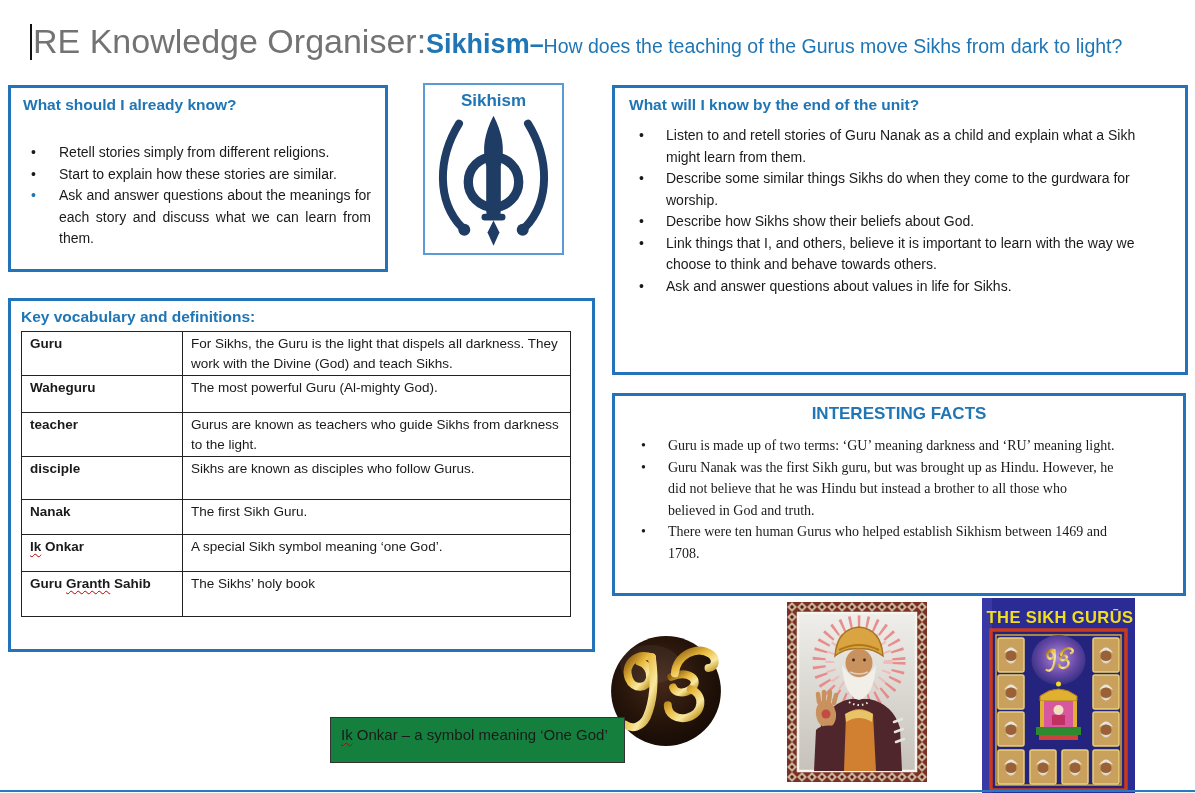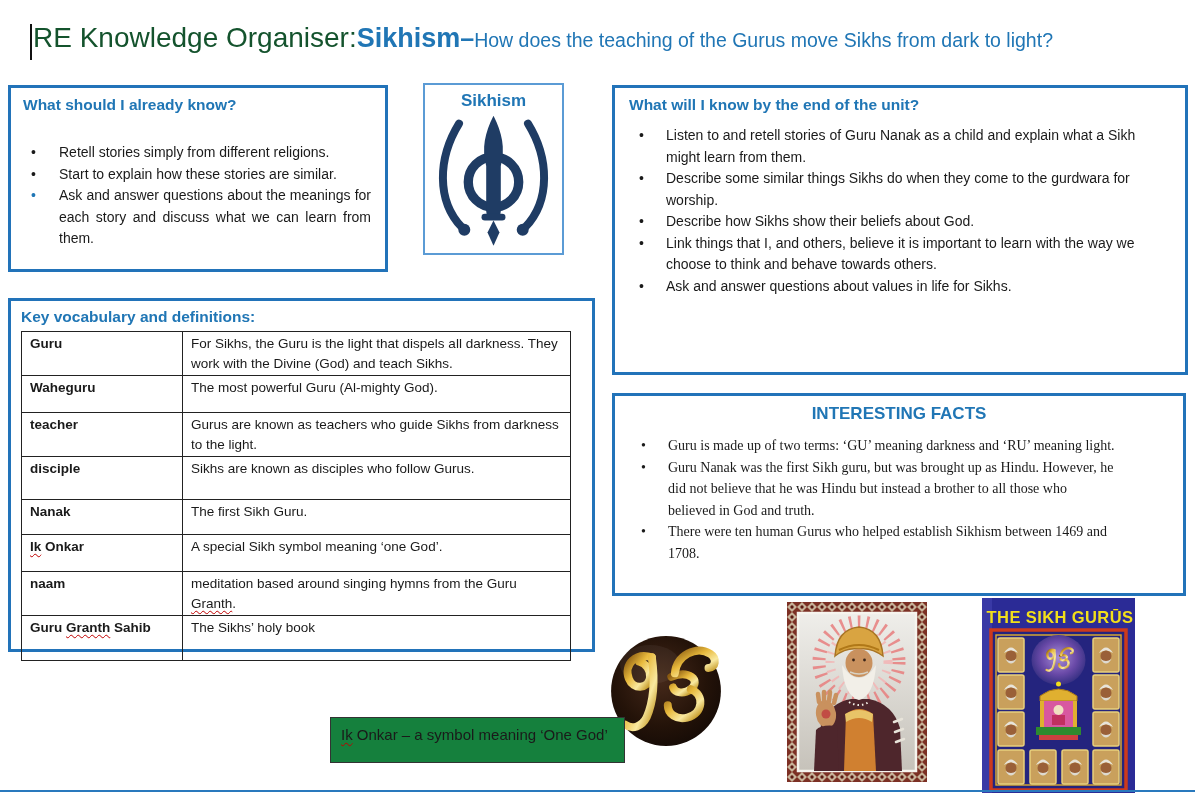--- a/index.html
+++ b/index.html
@@ -4,21 +4,21 @@
 <style>
   html,body{margin:0;padding:0;}
   body{
     width:1195px;height:793px;position:relative;background:#ffffff;
     font-family:"Liberation Sans","DejaVu Sans",sans-serif;color:#1a1a1a;
     overflow:hidden;
   }
   .abs{position:absolute;box-sizing:border-box;}
   
   .title-row{left:33px;top:22px;display:flex;align-items:baseline;white-space:nowrap;}
-  .title-main{color:#14532d;font-size:28px;}
+  .title-main{color:#737373;font-size:34px;}
   .title-subject{color:#2076b5;font-size:27px;font-weight:bold;}
   .title-sep{color:#2076b5;font-size:25px;font-weight:bold;}
   .title-question{color:#2076b5;font-size:19.5px;}
   .cursor{left:30px;top:24px;width:1.5px;height:36px;background:#111;}
   
   .panel{border:3px solid #2273b9;background:#fff;}
   .phead{color:#2076b5;font-weight:bold;font-size:15.5px;margin:0;}
   .bullets{list-style:none;margin:0;padding:0;}
   .bullets li{position:relative;padding-left:37px;font-size:14px;line-height:21.5px;color:#1a1a1a;}
   .bullets li::before{content:"\2022";position:absolute;left:10px;}
@@ -123,24 +123,20 @@
       <td class="term">disciple</td>
       <td class="def">Sikhs are known as disciples who follow Gurus.</td>
     </tr>
     <tr class="r4">
       <td class="term">Nanak</td>
       <td class="def">The first Sikh Guru.</td>
     </tr>
     <tr class="r5">
       <td class="term"><span class="sq">Ik</span><span> Onkar</span></td>
       <td class="def">A special Sikh symbol meaning ‘one God’.</td>
-    </tr>
-    <tr class="r6">
-      <td class="term">naam</td>
-      <td class="def"><span>meditation based around singing hymns from the Guru </span><span class="sq">Granth</span><span>.</span></td>
     </tr>
     <tr class="r7">
       <td class="term"><span>Guru </span><span class="sq">Granth</span><span> Sahib</span></td>
       <td class="def">The Sikhs’ holy book</td>
     </tr>
   </tbody>
     </table>
 </div>
 
 <div class="abs panel panelE">

